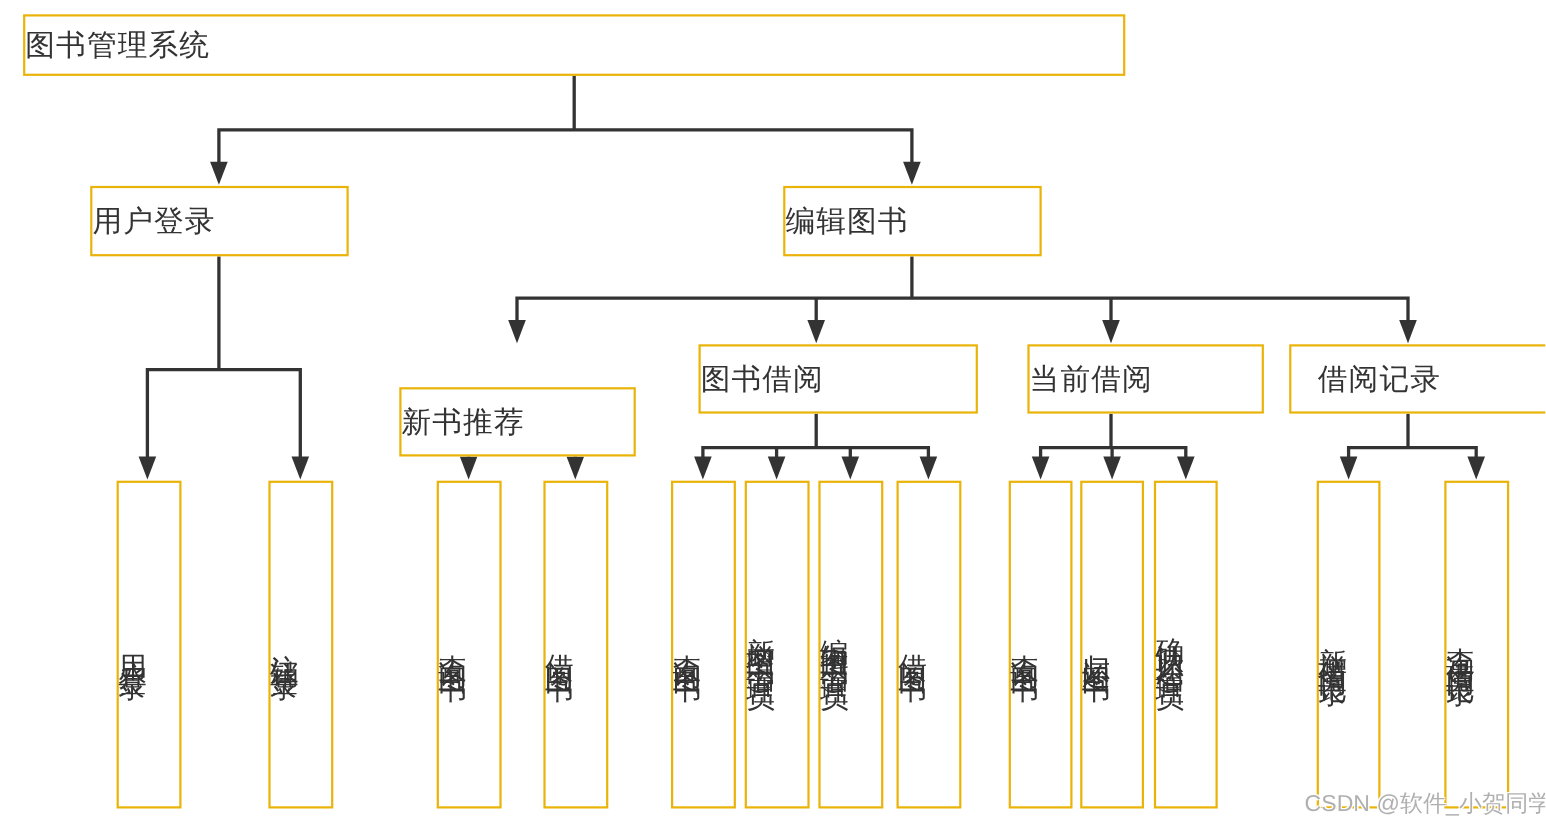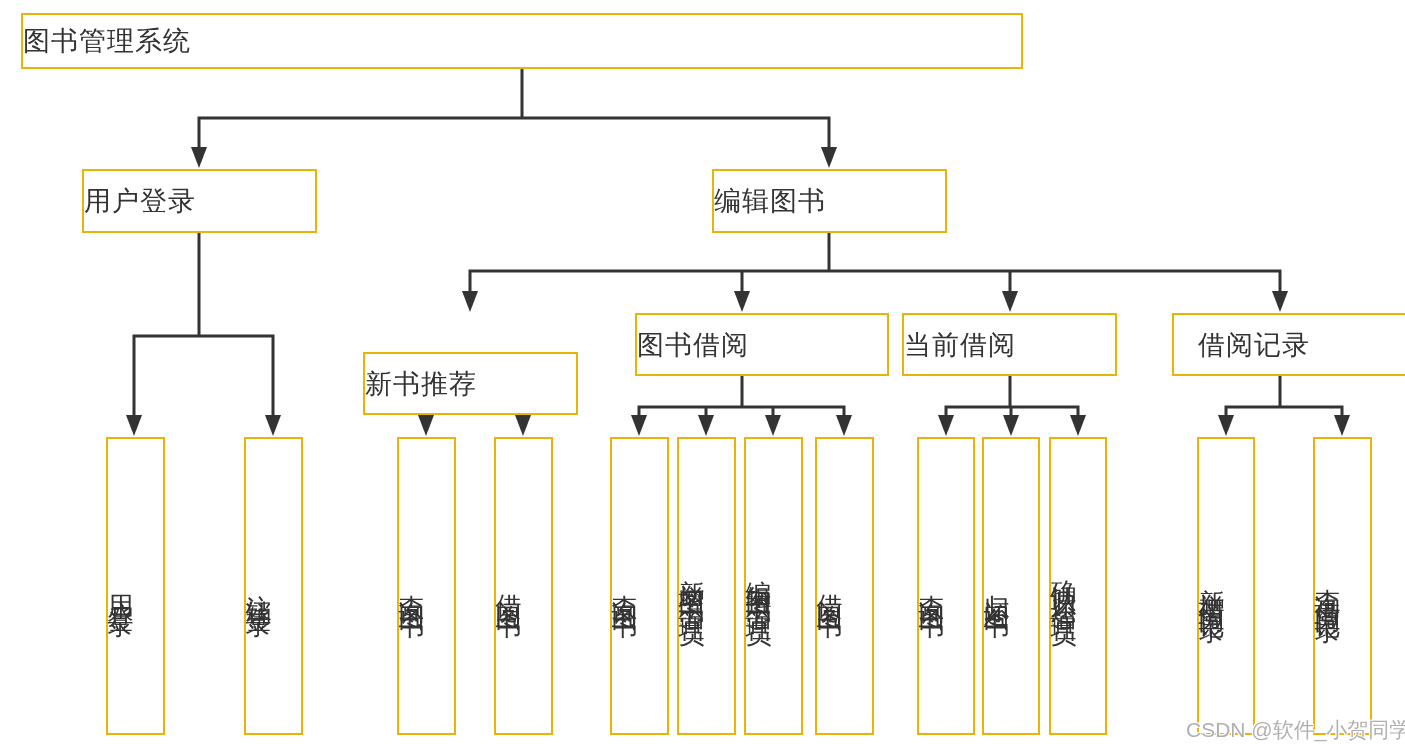--- a/index.html
+++ b/index.html
@@ -103,21 +103,21 @@
   <div class="node h" style="left:712px;top:169px;width:235px;height:64px;">
     <span>编辑图书</span>
   </div>
 
   <div class="node h" style="left:363px;top:313px;width:215px;height:63px;margin-top:39px;">
     <span>新书推荐</span>
   </div>
   <div class="node h" style="left:635px;top:313px;width:254px;height:63px;">
     <span>图书借阅</span>
   </div>
-  <div class="node h" style="left:902px;top:313px;width:215px;height:63px;">
+  <div class="node h" style="left:934px;top:313px;width:215px;height:63px;">
     <span>当前借阅</span>
   </div>
   <div class="node h" style="left:1172px;top:313px;width:251px;height:63px;padding-left:24px;">
     <span>借阅记录</span>
   </div>
 
   <div class="node v" style="left:106px;top:437px;width:59px;height:298px;">
     <span>用户登录</span>
   </div>
   <div class="node v" style="left:244px;top:437px;width:59px;height:298px;">

